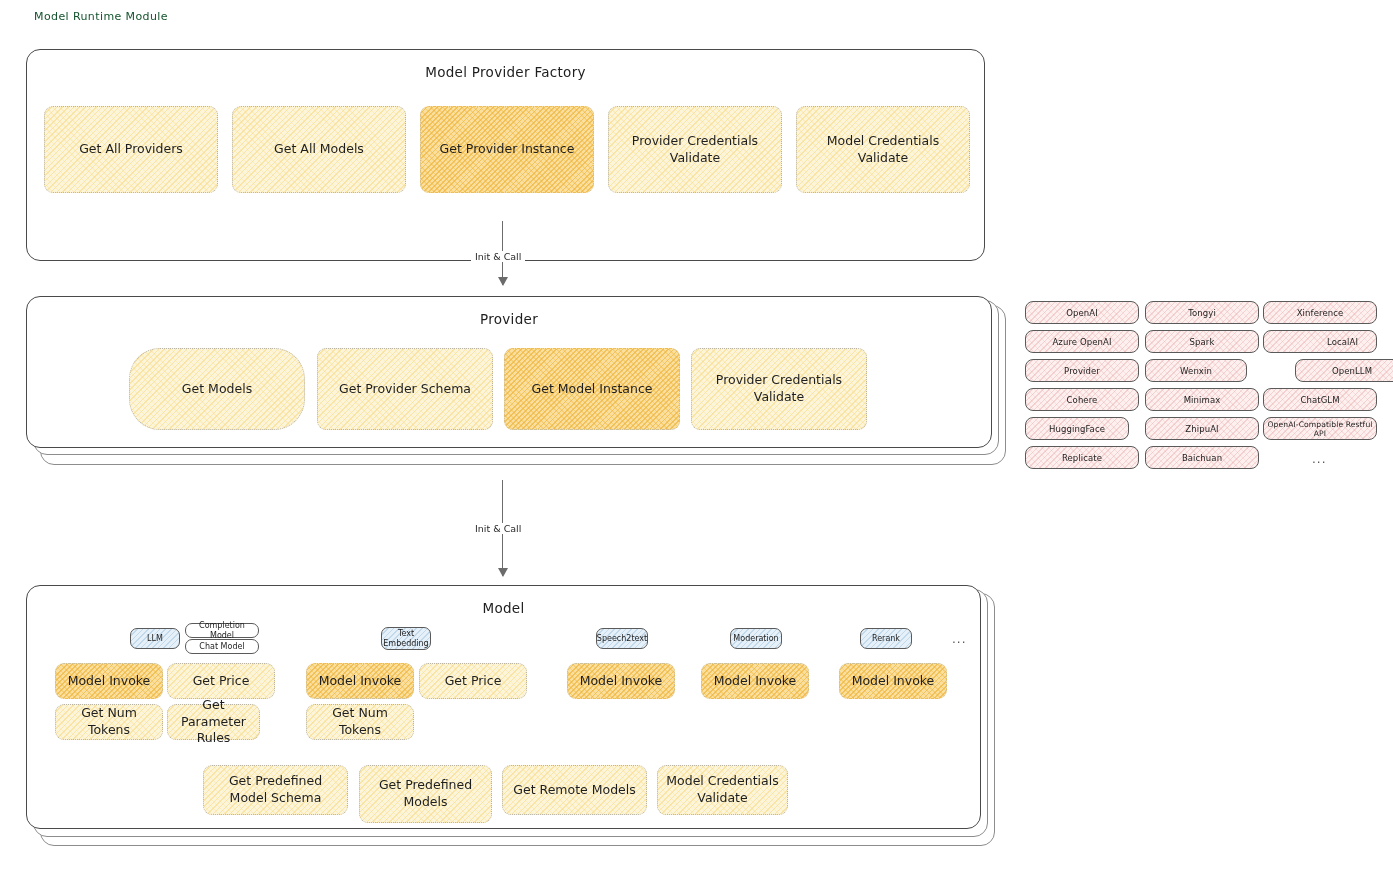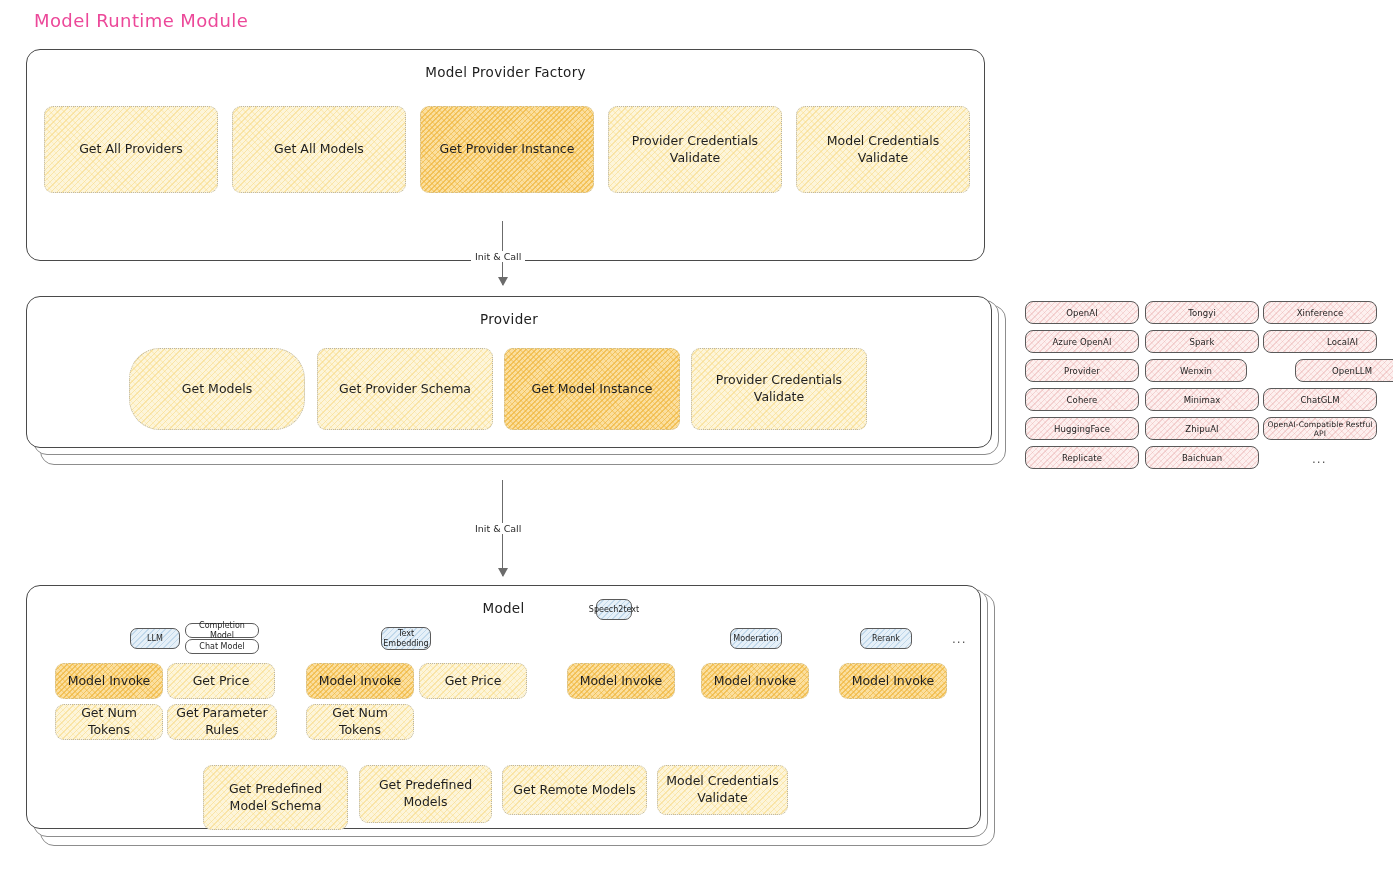--- a/index.html
+++ b/index.html
@@ -6,21 +6,21 @@
   html,body{margin:0;padding:0;background:#ffffff;}
   body{
     width:1393px;height:880px;position:relative;overflow:hidden;
     font-family:"DejaVu Sans","Liberation Sans",sans-serif;
     color:#1e1e1e;
   }
 
   
   #page-title{
     position:absolute;left:34px;top:10px;
-    font-size:18px;letter-spacing:.4px;color:#ec4899;
+    font-size:11px;letter-spacing:.4px;color:#14532d;
   }
 
   
   .card{
     position:absolute;
     background:#ffffff;
     border:1.2px solid #4a4a4a;
     border-radius:14px;
     box-sizing:border-box;
   }
@@ -169,21 +169,21 @@
   </div>
 <div class="pill hatch-pink" style="left:1025px;top:330px;width:114px;height:23px;">
   <span>Azure OpenAI</span>
   </div>
 <div class="pill hatch-pink" style="left:1025px;top:359px;width:114px;height:23px;">
   <span>Provider</span>
   </div>
 <div class="pill hatch-pink" style="left:1025px;top:388px;width:114px;height:23px;">
   <span>Cohere</span>
   </div>
-<div class="pill hatch-pink" style="left:1025px;top:417px;width:114px;height:23px;">
+<div class="pill hatch-pink" style="left:1025px;top:417px;width:104px;height:23px;">
   <span>HuggingFace</span>
   </div>
 <div class="pill hatch-pink" style="left:1025px;top:446px;width:114px;height:23px;">
   <span>Replicate</span>
   </div>
 
 <div class="pill hatch-pink" style="left:1145px;top:301px;width:114px;height:23px;">
   <span>Tongyi</span>
   </div>
 <div class="pill hatch-pink" style="left:1145px;top:330px;width:114px;height:23px;">
@@ -241,38 +241,38 @@
 
 <div class="box hatch-strong" style="left:55px;top:663px;width:108px;height:36px;z-index:2;">
   <span>Model Invoke</span>
   </div>
 <div class="box hatch-light" style="left:167px;top:663px;width:108px;height:36px;z-index:2;">
   <span>Get Price</span>
   </div>
 <div class="box hatch-light" style="left:55px;top:704px;width:108px;height:36px;z-index:2;">
   <span>Get Num Tokens</span>
   </div>
-<div class="box hatch-light" style="left:167px;top:704px;width:110px;height:36px;z-index:2;">
+<div class="box hatch-light" style="left:167px;top:704px;width:93px;height:36px;z-index:2;">
   <span>Get Parameter Rules</span>
   </div>
 
 <div class="badge hatch-blue" style="left:381px;top:627px;width:50px;height:23px;z-index:2;">
   <span>Text Embedding</span>
   </div>
 <div class="box hatch-strong" style="left:306px;top:663px;width:108px;height:36px;z-index:2;">
   <span>Model Invoke</span>
   </div>
 <div class="box hatch-light" style="left:419px;top:663px;width:108px;height:36px;z-index:2;">
   <span>Get Price</span>
   </div>
 <div class="box hatch-light" style="left:306px;top:704px;width:108px;height:36px;z-index:2;">
   <span>Get Num Tokens</span>
   </div>
 
-<div class="badge hatch-blue" style="left:596px;top:599px;width:36px;height:21px;z-index:2;">
+<div class="badge hatch-blue" style="left:596px;top:628px;width:52px;height:21px;z-index:2;">
   <span>Speech2text</span>
   </div>
 <div class="box hatch-strong" style="left:567px;top:663px;width:108px;height:36px;z-index:2;">
   <span>Model Invoke</span>
   </div>
 
 <div class="badge hatch-blue" style="left:730px;top:628px;width:52px;height:21px;z-index:2;">
   <span>Moderation</span>
   </div>
 <div class="box hatch-strong" style="left:701px;top:663px;width:108px;height:36px;z-index:2;">
@@ -281,21 +281,21 @@
 
 <div class="badge hatch-blue" style="left:860px;top:628px;width:52px;height:21px;z-index:2;">
   <span>Rerank</span>
   </div>
 <div class="box hatch-strong" style="left:839px;top:663px;width:108px;height:36px;z-index:2;">
   <span>Model Invoke</span>
   </div>
 
 <div class="dots" style="left:952px;top:632px;z-index:2;">...</div>
 
-<div class="box hatch-light" style="left:203px;top:765px;width:145px;height:65px;z-index:2;">
+<div class="box hatch-light" style="left:203px;top:765px;width:145px;height:50px;z-index:2;">
   <span>Get Predefined Model Schema</span>
   </div>
 <div class="box hatch-light" style="left:359px;top:765px;width:133px;height:58px;z-index:2;justify-content:center;">
   <span>Get Predefined Models</span>
   </div>
 <div class="box hatch-light" style="left:502px;top:765px;width:145px;height:50px;z-index:2;">
   <span>Get Remote Models</span>
   </div>
 <div class="box hatch-light" style="left:657px;top:765px;width:131px;height:50px;z-index:2;">
   <span>Model Credentials Validate</span>

